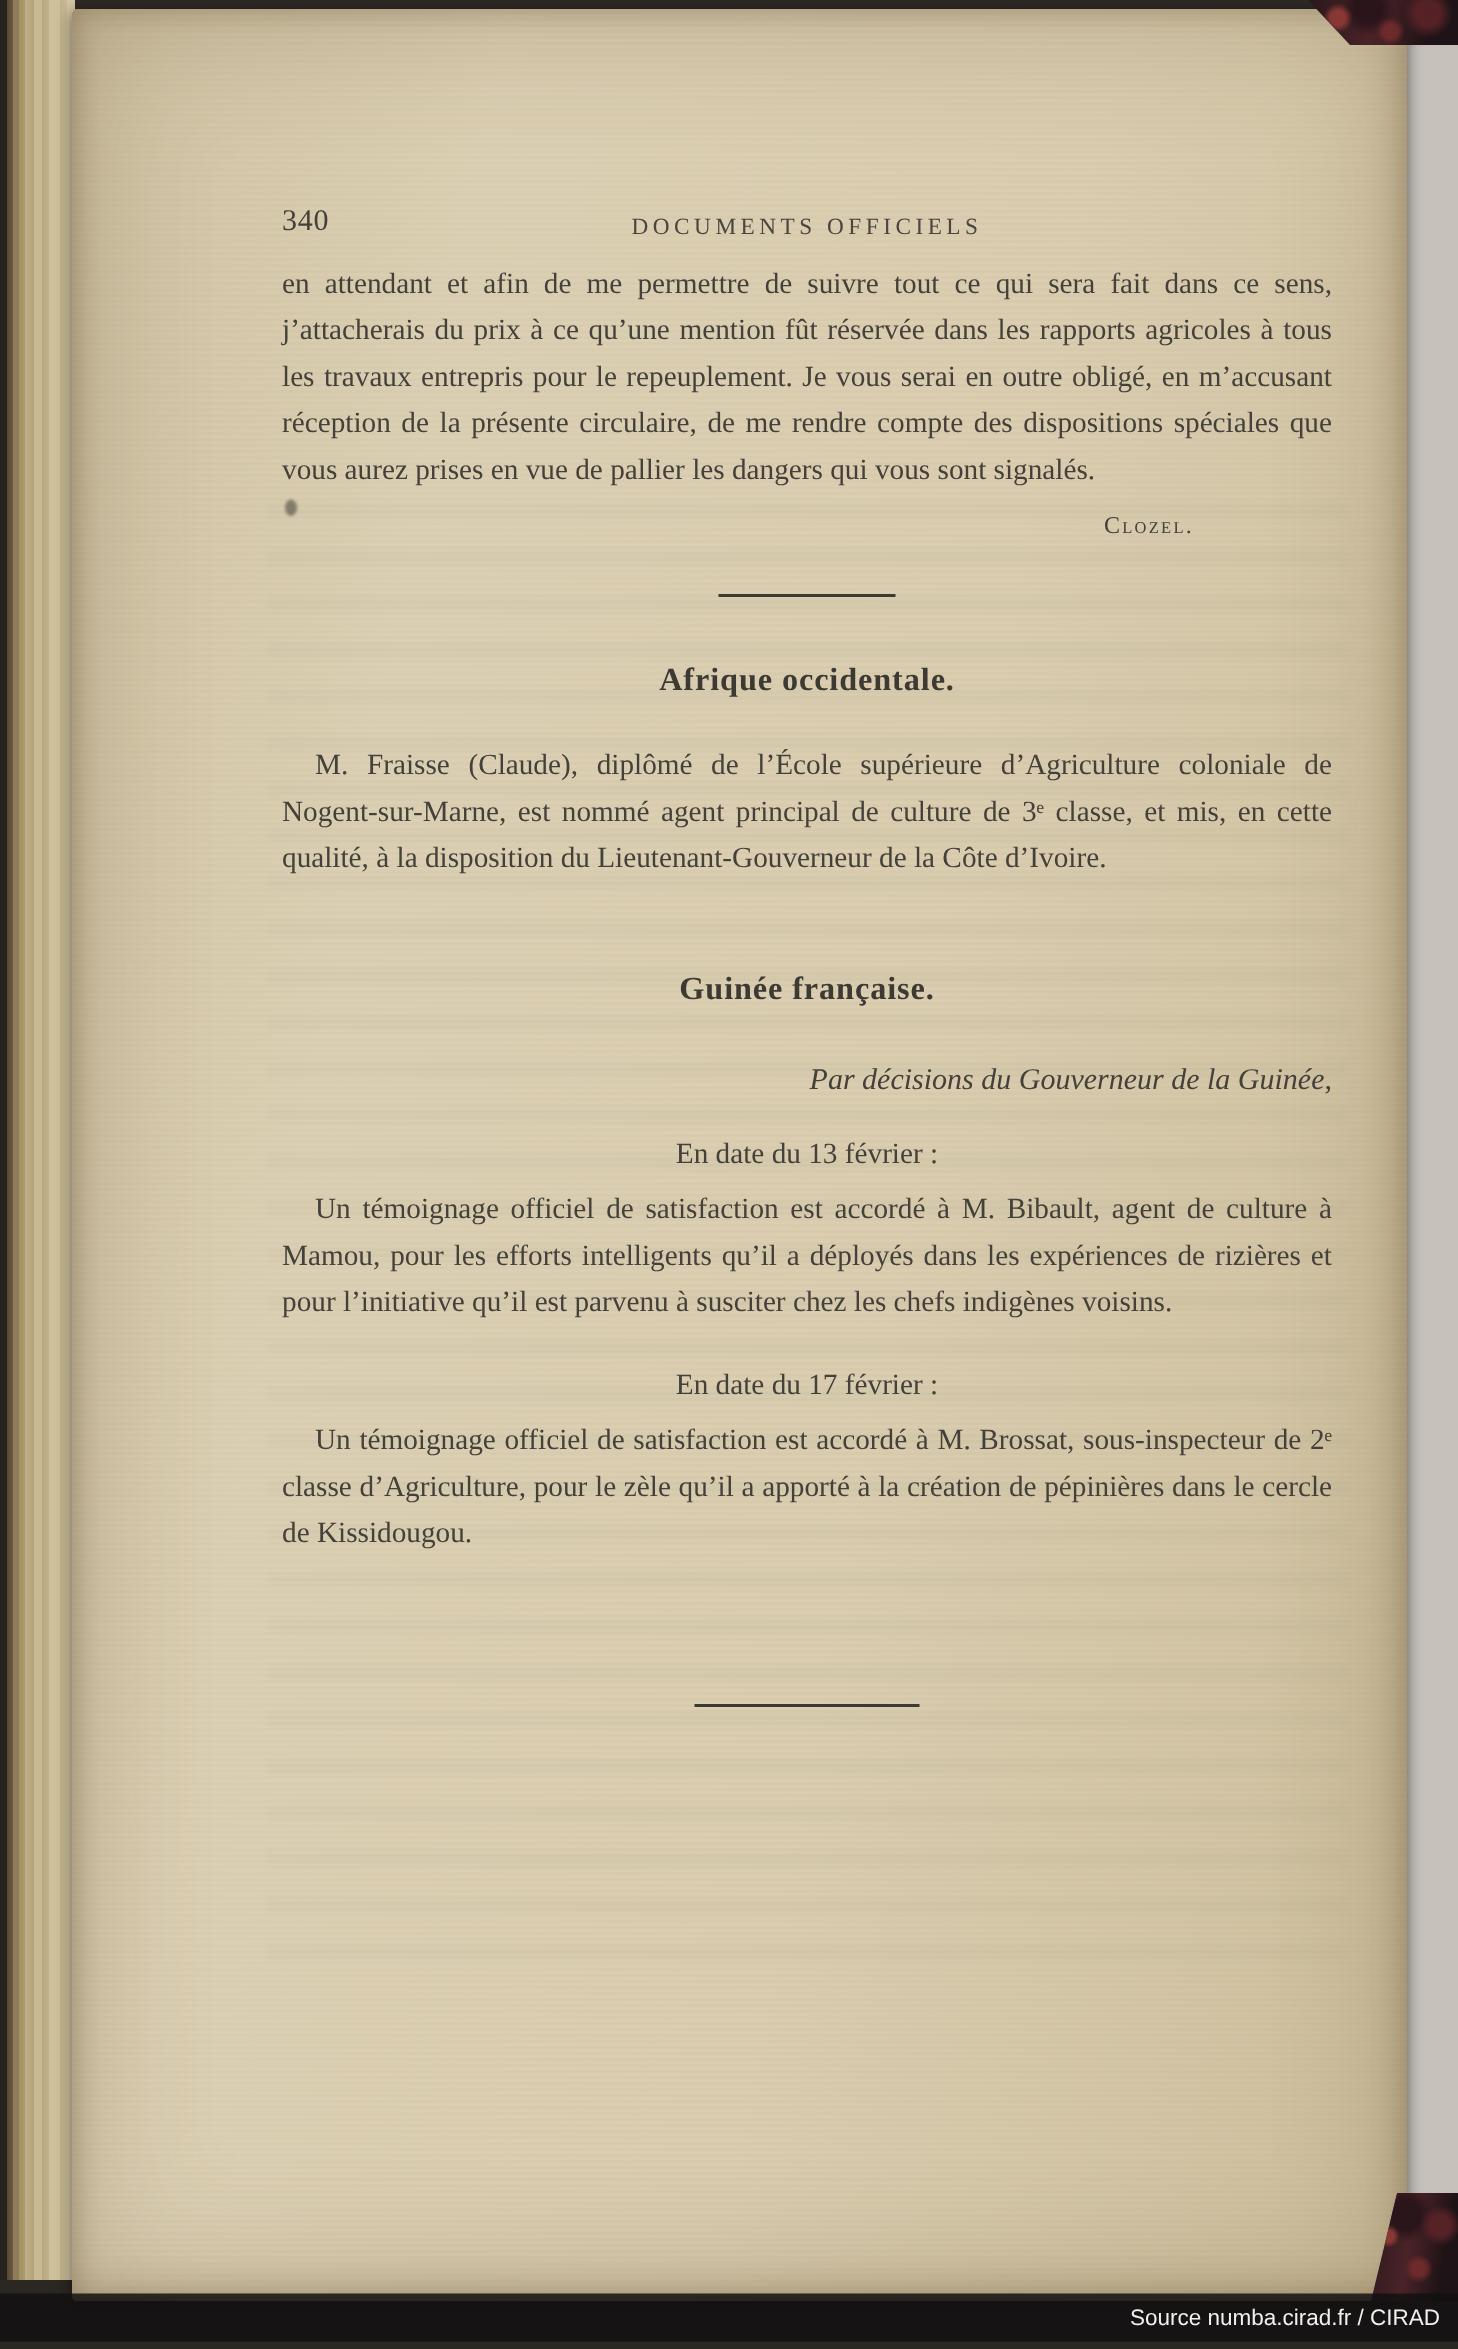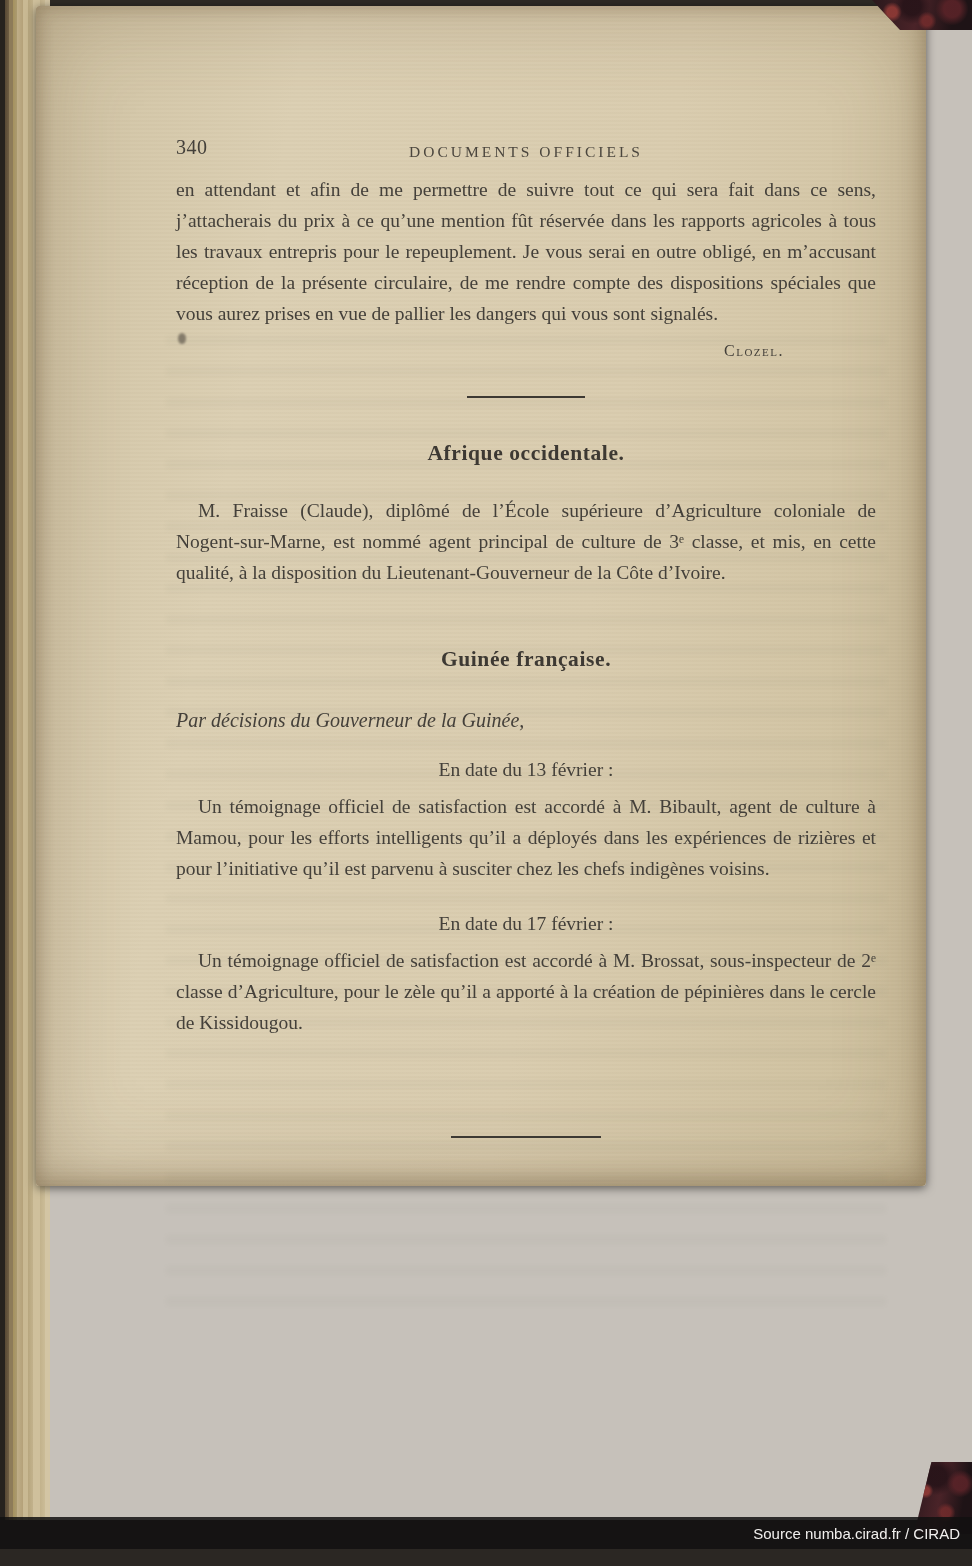--- a/index.html
+++ b/index.html
@@ -31,21 +31,21 @@
       radial-gradient(circle at 55% 70%, rgba(120,45,45,.8) 0 8%, transparent 16%),
       radial-gradient(circle at 80% 30%, rgba(90,35,40,.9) 0 10%, transparent 20%),
       radial-gradient(circle at 40% 20%, rgba(40,20,25,.95) 0 14%, transparent 28%),
       linear-gradient(100deg,#2a181c,#4a2328 45%,#1e1316 80%);
     position:absolute;
   }
   .marble-tr{right:0;top:0;width:100px;height:30px;clip-path:polygon(0 0,100% 0,100% 100%,28% 100%);}
   .marble-br{right:0;bottom:32px;width:58px;height:72px;clip-path:polygon(30% 0,100% 0,100% 100%,0 100%);}
   
   .page{
-    position:absolute;left:36px;top:6px;width:890px;height:1180px;
+    position:absolute;left:48px;top:6px;width:890px;height:1528px;
     border-radius:3px 3px 4px 3px;
     background:
       repeating-linear-gradient(0deg, rgba(120,100,60,.03) 0 2px, transparent 2px 4px),
       linear-gradient(100deg,#d0c3a4 0%,#dcd0b4 25%,#dacdb0 60%,#cdbf9d 100%);
     box-shadow:
       inset 0 0 90px rgba(96,74,43,.30),
       inset -5px -8px 22px rgba(96,74,43,.28),
       inset 4px 3px 14px rgba(96,74,43,.18),
       0 2px 10px rgba(0,0,0,.55);
   }
@@ -81,27 +81,27 @@
     border:none;border-top:2px solid #3d3933;margin:30px auto 0;
   }
   .rule-1{width:118px;}
   .rule-2{width:150px;margin-top:98px;}
   .section-title{
     text-align:center;font-weight:bold;font-size:21.5px;letter-spacing:.6px;
     margin-top:40px;color:#3d3933;
   }
   .sp-after-title{margin-top:26px;}
   .subtitle{
-    text-align:left;font-style:italic;font-size:20px;margin-top:30px;text-indent:0;
+    text-align:right;font-style:italic;font-size:20px;margin-top:30px;text-indent:0;
   }
   .date-line{text-align:center;margin-top:18px;text-indent:0;}
   .entry-para{margin-top:6px;}
   
   .footer-bar{
-    position:absolute;left:0;bottom:17px;width:100%;height:32px;
+    position:absolute;left:0;bottom:5px;width:100%;height:32px;
     background:rgba(18,17,16,.85);
     color:#f2f0ee;font-family:"Liberation Sans", sans-serif;font-size:15px;
     display:flex;align-items:center;justify-content:flex-end;
     padding-right:12px;box-sizing:border-box;
   }
 </style>
 </head>
 <body>
 
 <div class="top-dark-strip"></div>

